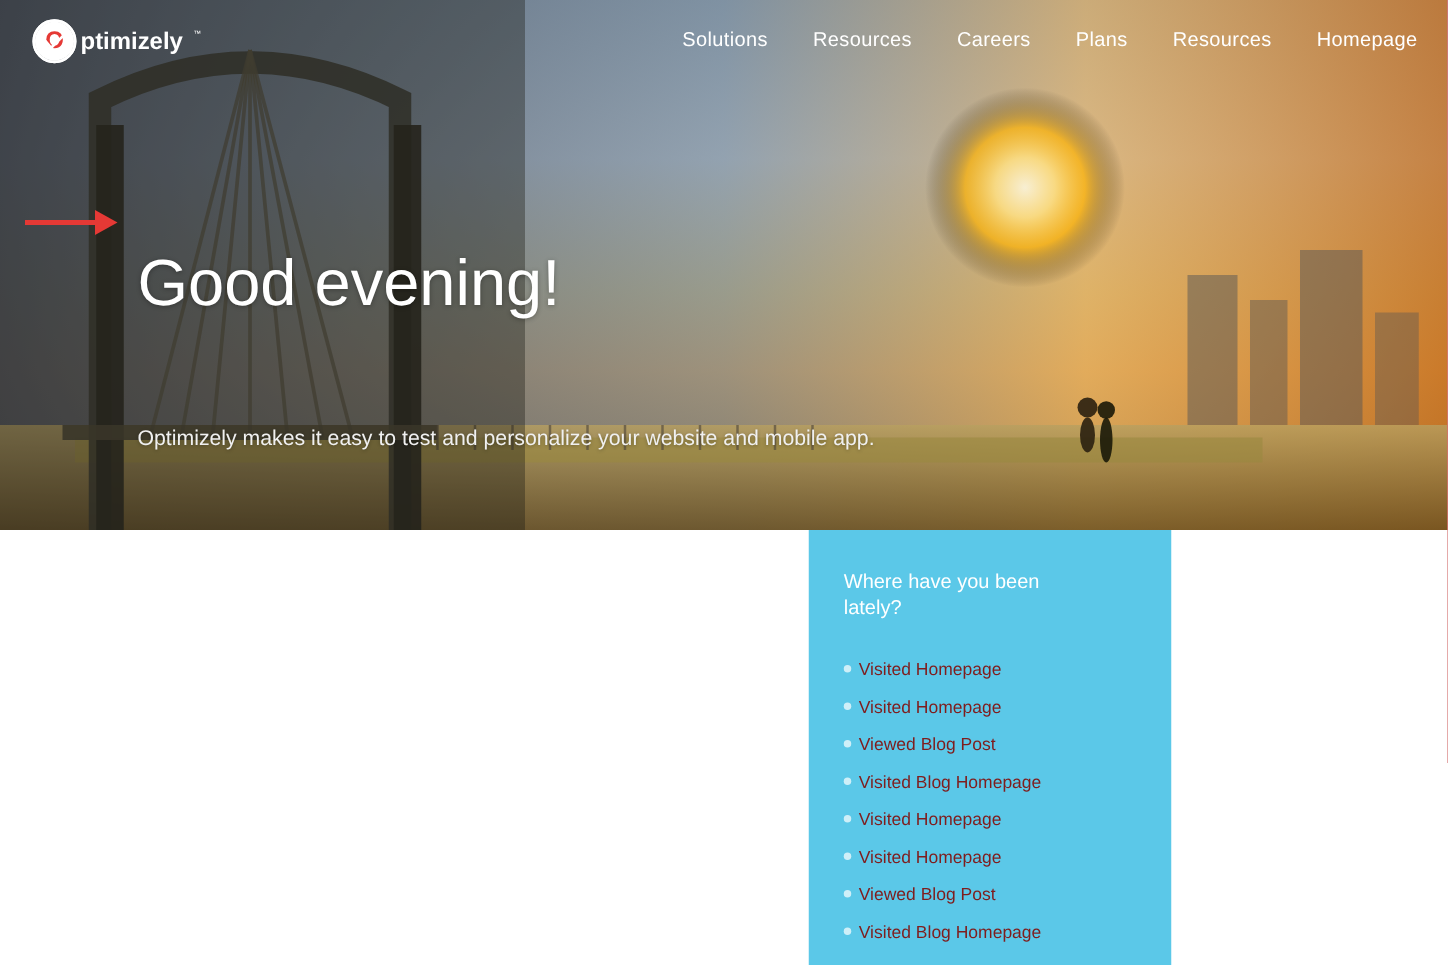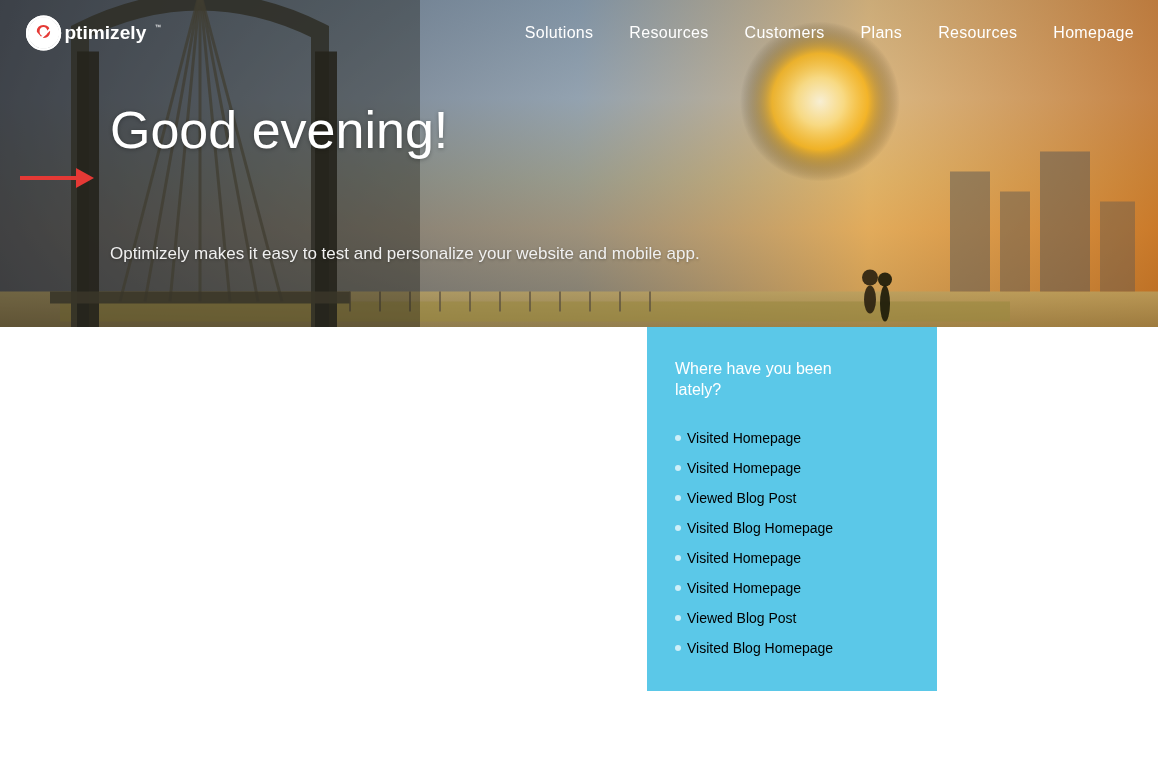--- a/index.html
+++ b/index.html
@@ -35,21 +35,21 @@
       text-decoration: none;
       font-size: 16px;
       font-weight: 400;
       letter-spacing: 0.3px;
     }
 
     
     .hero {
       position: relative;
       width: 1158px;
-      height: 327px;
+      height: 424px;
       overflow: hidden;
       background: #b91c1c;
     }
     
     .hero-scene {
       position: absolute;
       inset: 0;
       background:
         linear-gradient(to bottom, #87a0b2 0%, #b8c9d4 30%, #c8b87a 55%, #d4a050 70%, #7a6030 100%);
       z-index: 0;
@@ -123,21 +123,21 @@
       line-height: 1.3;
     }
     .card-list {
       list-style: none;
       display: flex;
       flex-direction: column;
       gap: 0px;
     }
     .card-list li {
       font-size: 14px;
-      color: #000000;
+      color: #7f1d1d;
       padding: 7px 0;
       cursor: pointer;
       display: flex;
       align-items: center;
       gap: 6px;
     }
     .bullet-dot {
       width: 6px;
       height: 6px;
       border-radius: 50%;
@@ -176,21 +176,21 @@
     </svg>
   </div>
   <ul class="nav-links">
     <li>
       <a href="#">Solutions</a>
     </li>
     <li>
       <a href="#">Resources</a>
     </li>
     <li>
-      <a href="#">Customers</a>
+      <a href="#">Careers</a>
     </li>
     <li>
       <a href="#">Plans</a>
     </li>
     <li>
       <a href="#">Resources</a>
     </li>
     <li>
       <a href="#">Homepage</a>
     </li>

